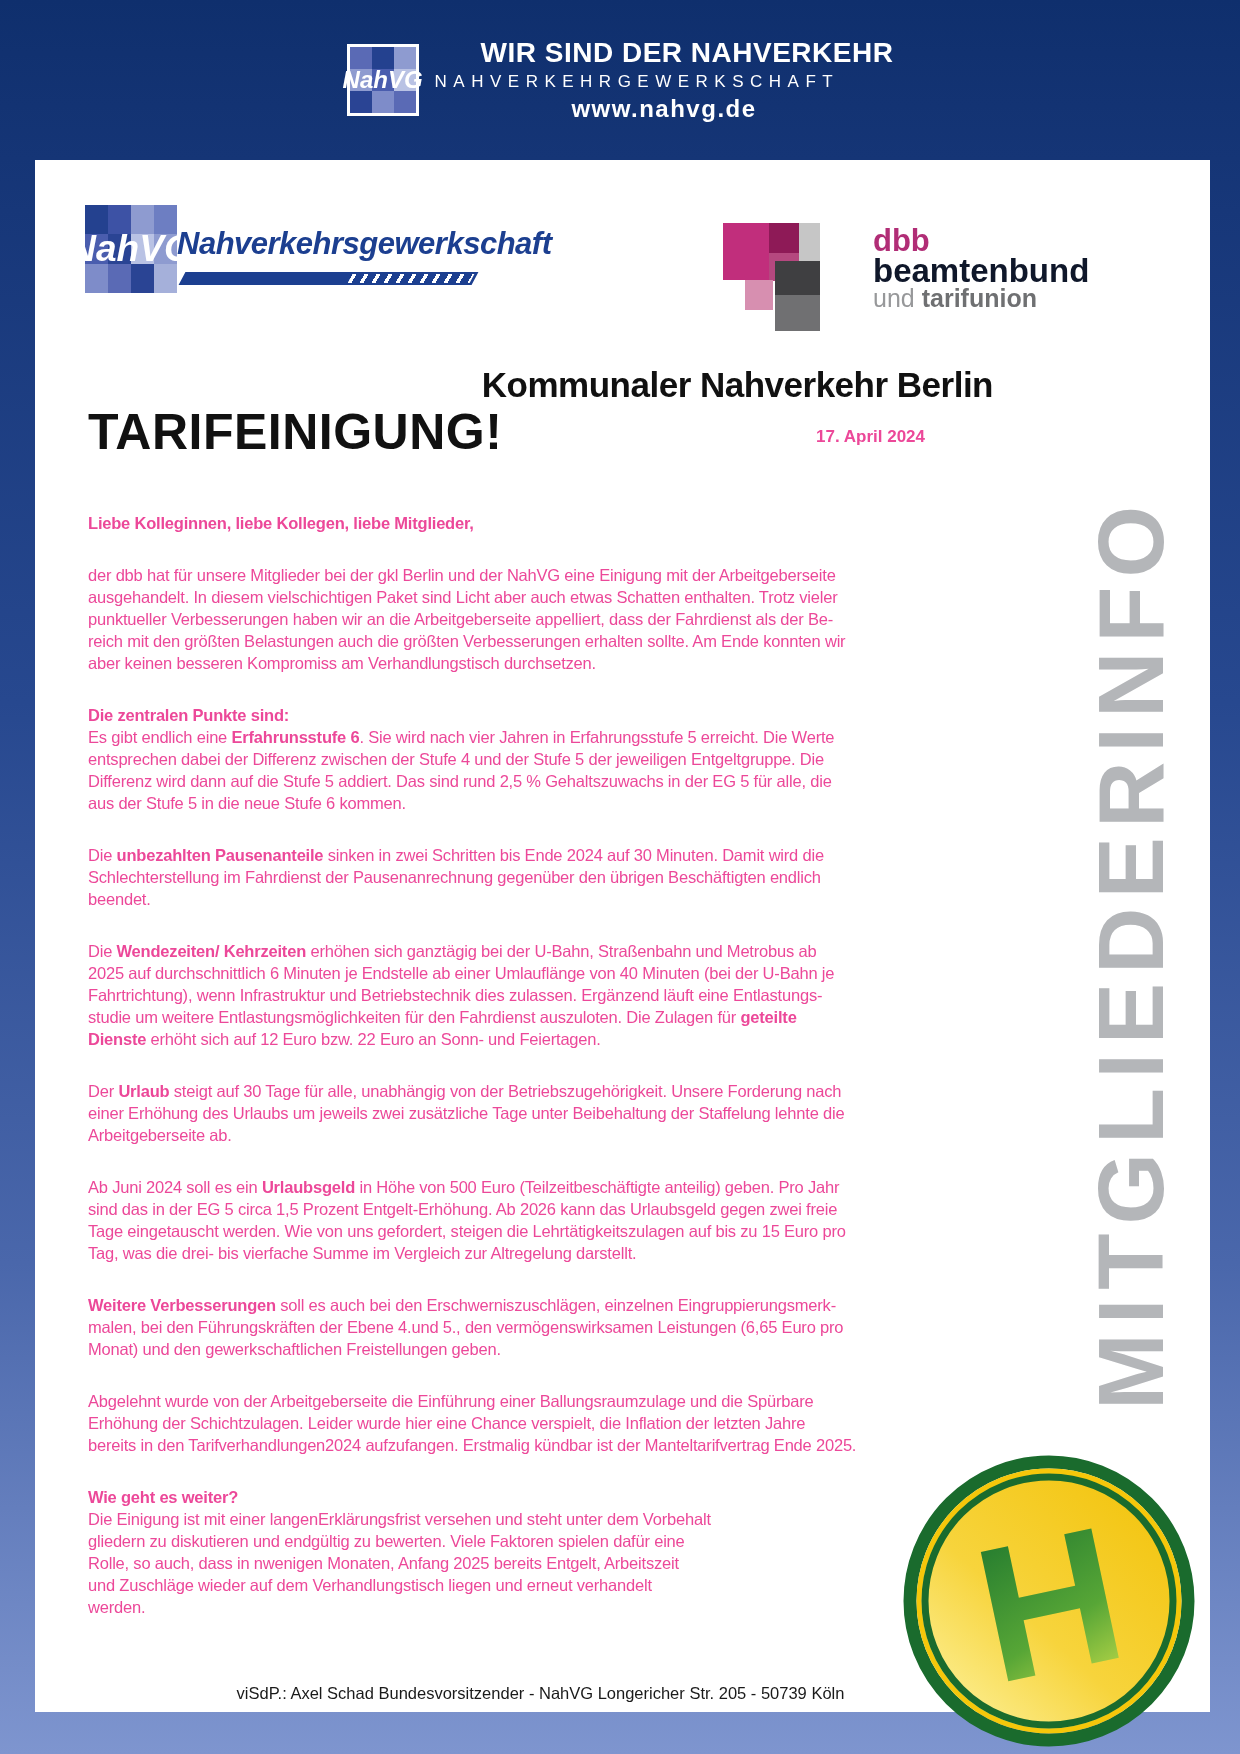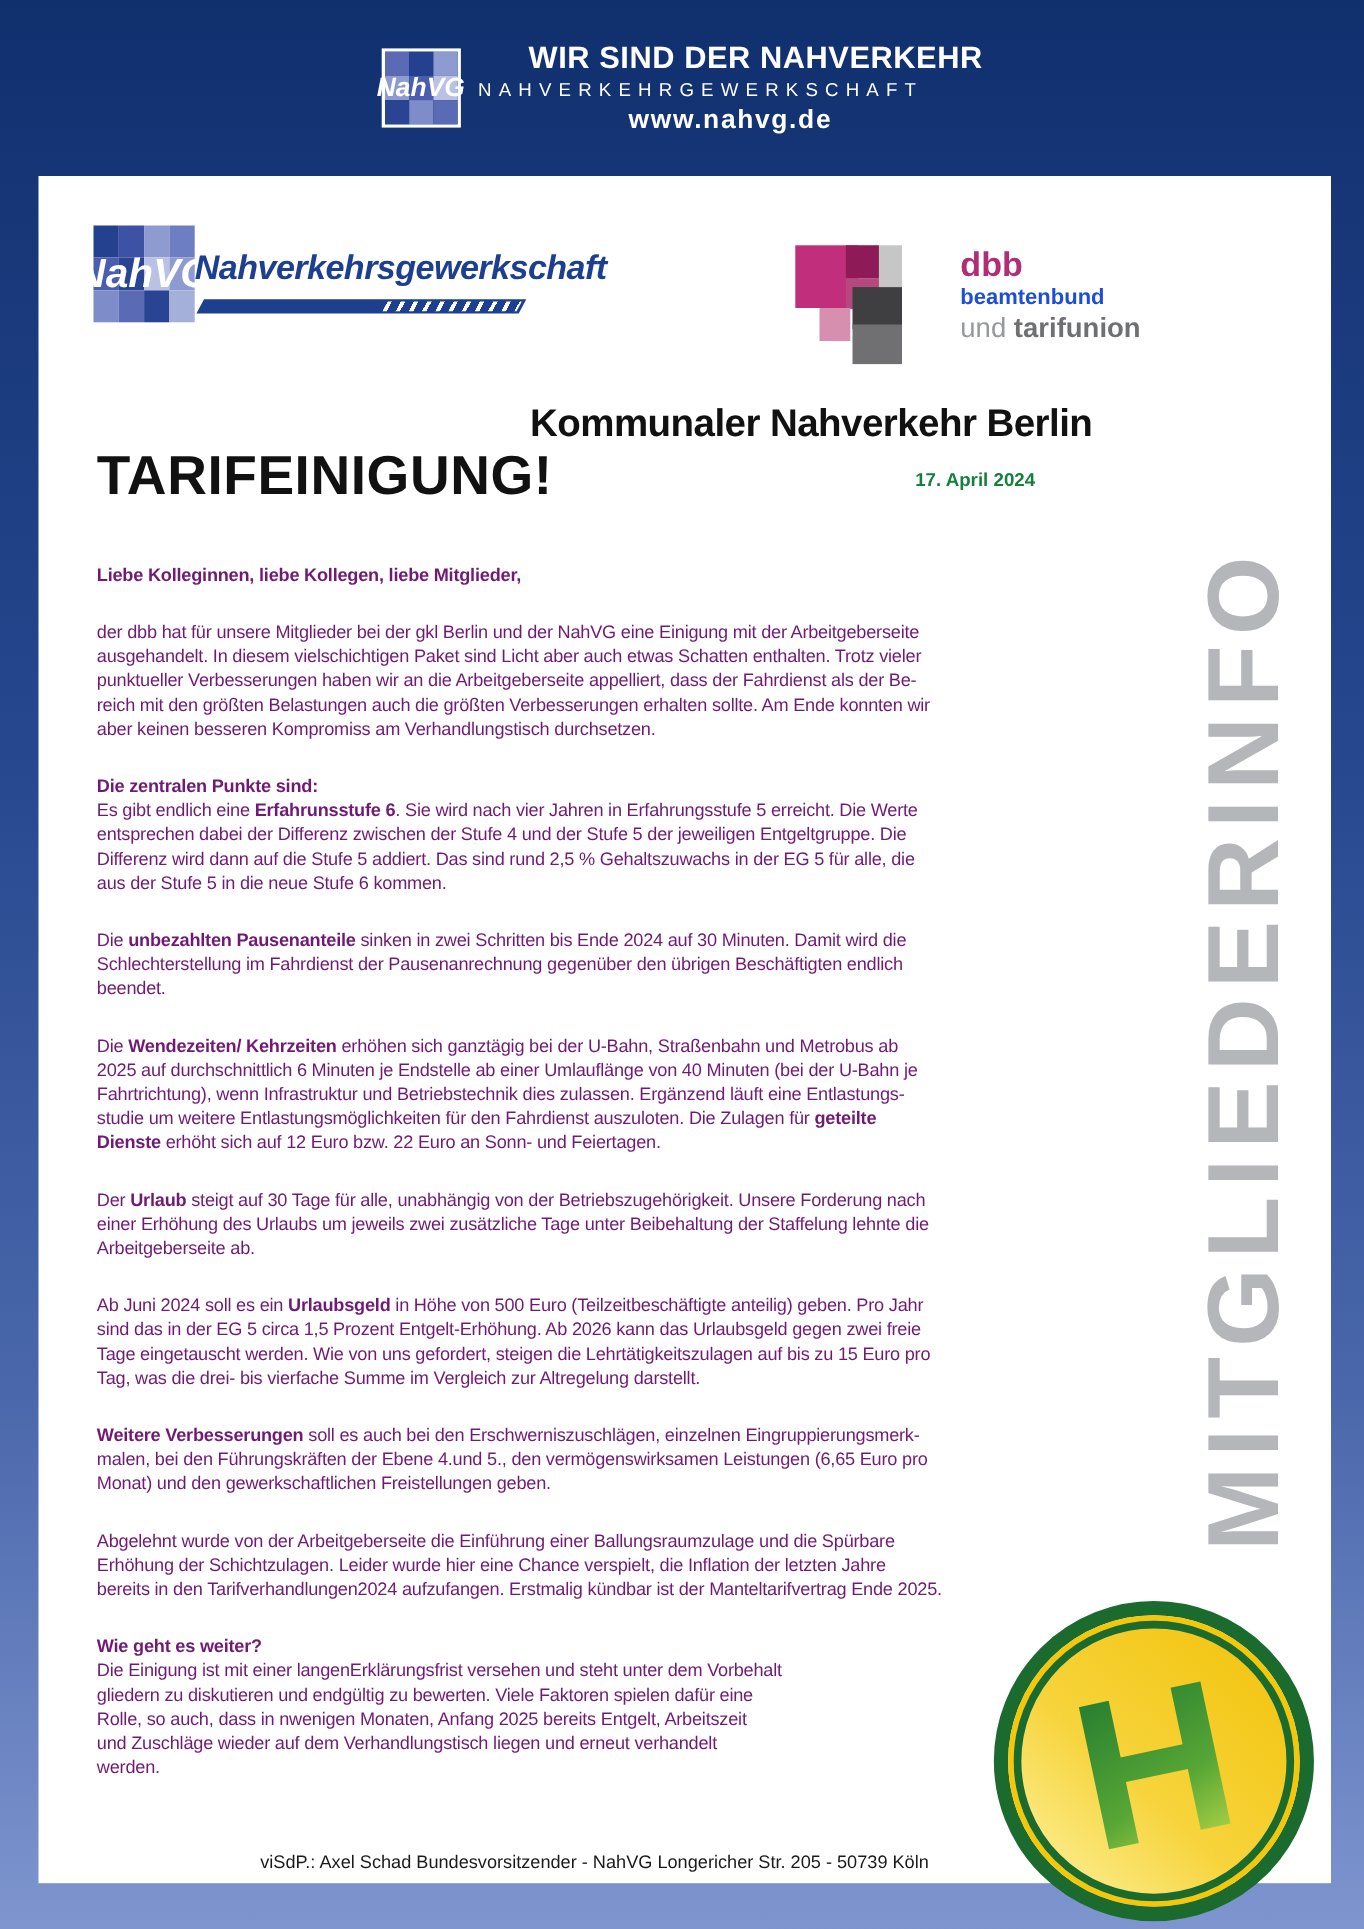--- a/index.html
+++ b/index.html
@@ -40,30 +40,30 @@
   .dbb-squares i{position:absolute;display:block;}
   .q3{left:57px;top:0;width:40px;height:38px;background:#c6c6c6;}
   .q1{left:0;top:0;width:57px;height:57px;background:#c12e7c;}
   .q2{left:46px;top:0;width:30px;height:30px;background:#8e1a57;}
   .q4{left:46px;top:30px;width:30px;height:28px;background:#b5487f;}
   .q5{left:52px;top:38px;width:45px;height:38px;background:#3f3f41;}
   .q6{left:22px;top:57px;width:28px;height:30px;background:#d78fb0;}
   .q7{left:52px;top:72px;width:45px;height:36px;background:#707072;}
   .dbb-text{position:absolute;left:838px;top:66px;line-height:28px;}
   .dbb-name{font-size:31px;font-weight:bold;color:#b12d76;line-height:30px;}
-  .dbb-line2{font-size:20px;font-weight:bold;color:#1d4ed8;line-height:29px;}
+  .dbb-line2{font-size:33px;font-weight:bold;color:#0f172a;line-height:29px;}
   .dbb-line3{font-size:25px;color:#97989a;line-height:27px;}
   .dbb-line3 .b3{font-weight:bold;color:#6f7072;}
   
   .title-block{position:absolute;left:53px;top:205px;width:905px;}
   .kicker{font-size:35px;font-weight:bold;letter-spacing:-.5px;line-height:40px;color:#111;text-align:right;}
   .headline{font-size:50px;font-weight:bold;letter-spacing:.5px;line-height:54px;color:#111;}
-  .date{position:absolute;left:728px;top:62px;font-size:17px;font-weight:bold;color:#15803d;margin-left:16px;}
-  
-  .body-text{position:absolute;left:53px;top:352px;width:905px;font-size:16.5px;letter-spacing:-.2px;color:#701a75;}
+  .date{position:absolute;left:728px;top:62px;font-size:17px;font-weight:bold;color:#ec4899;}
+  
+  .body-text{position:absolute;left:53px;top:352px;width:905px;font-size:16.5px;letter-spacing:-.2px;color:#ec4899;}
   .para{margin:0 0 30px 0;}
   .line{height:22px;line-height:22px;white-space:nowrap;}
   .b{font-weight:bold;}
   
   .footer{position:absolute;left:53px;top:1524px;width:905px;text-align:center;font-size:16.5px;color:#1a1a1a;}
   
   .vertical-label{
     position:absolute;left:1085px;top:1410px;transform-origin:0 0;transform:rotate(-90deg);
     font-size:92px;font-weight:bold;letter-spacing:9px;color:#b4b6b9;white-space:nowrap;line-height:92px;
   }

